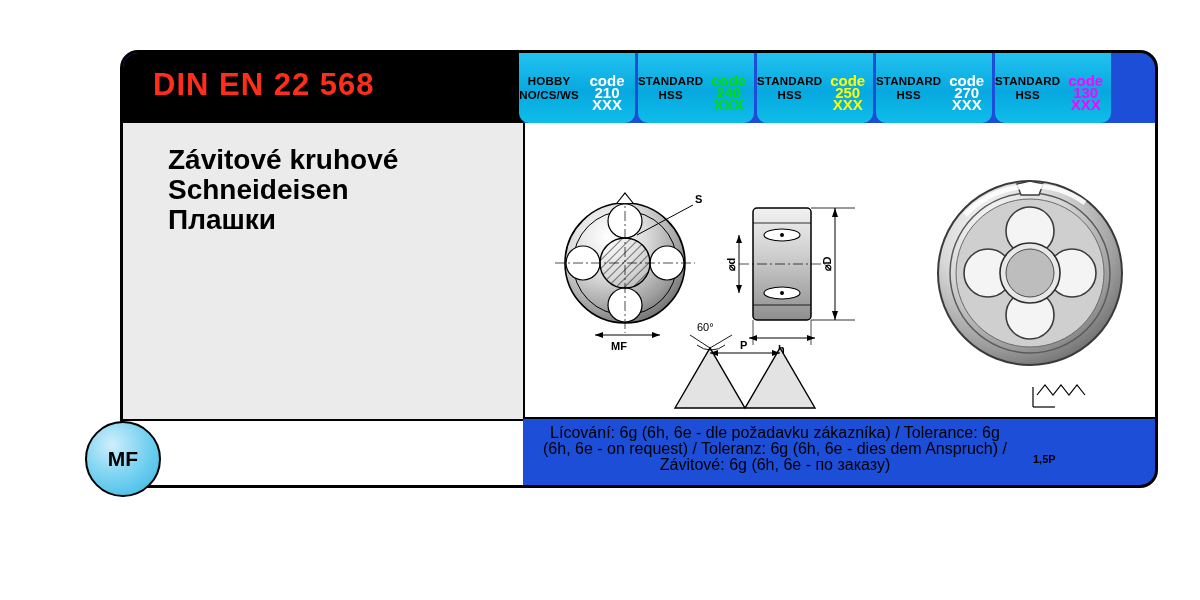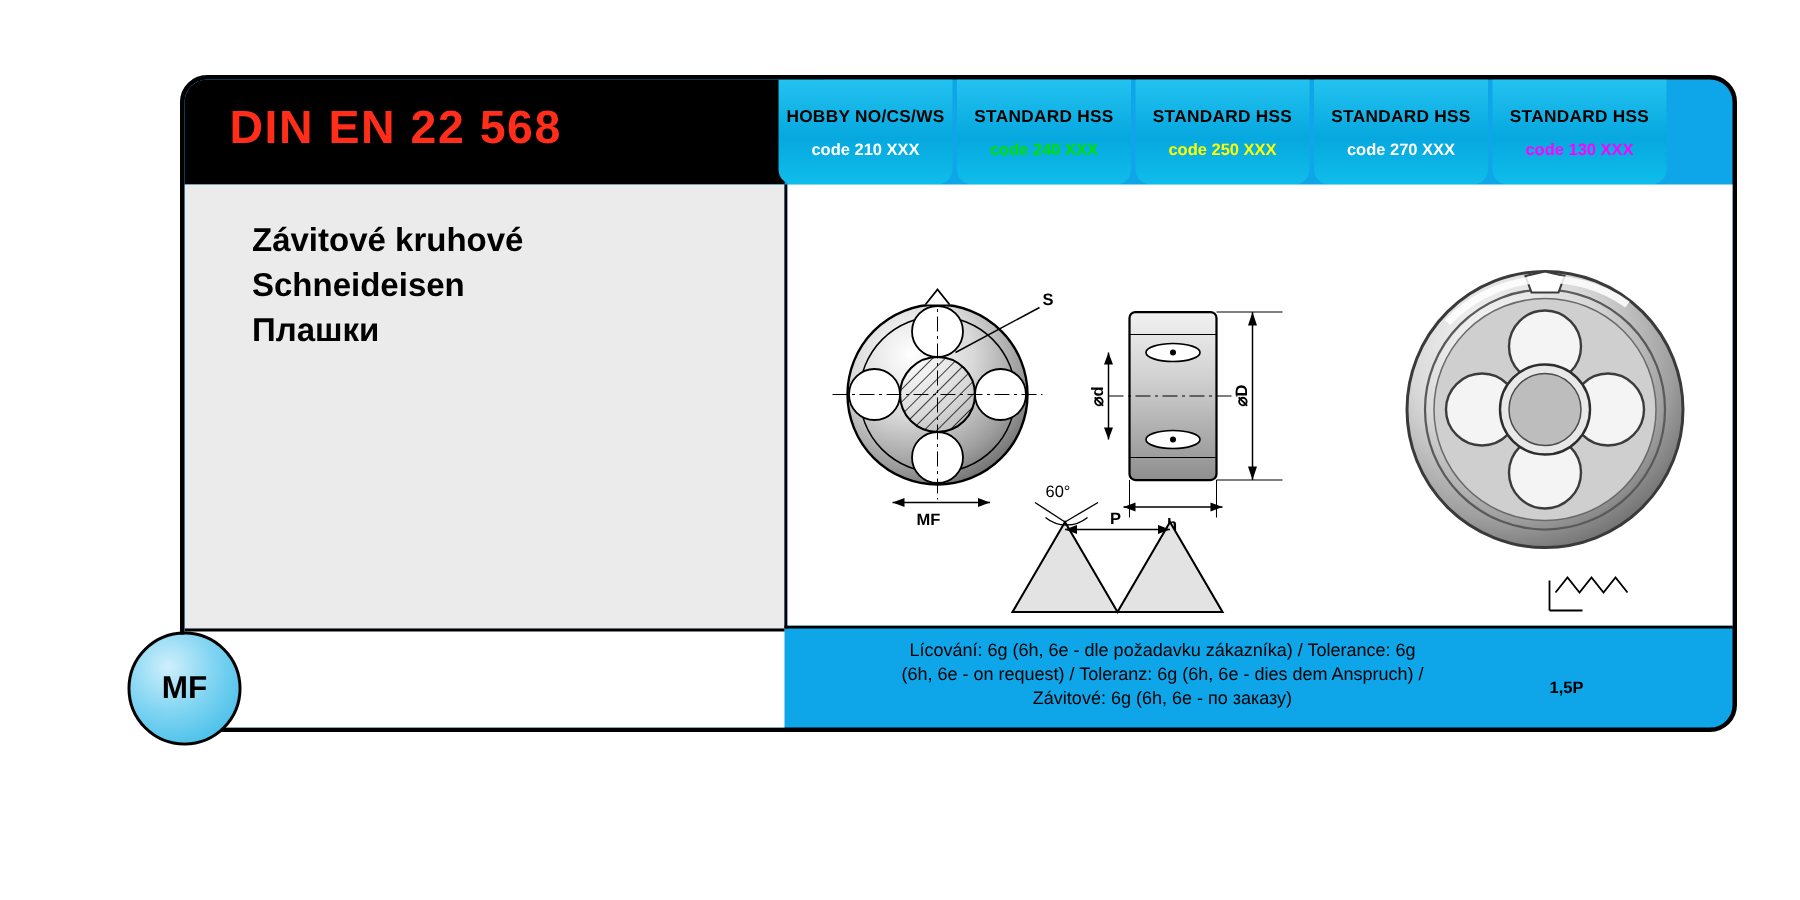--- a/index.html
+++ b/index.html
@@ -21,21 +21,21 @@
 
   
   .card {
     position: absolute;
     left: 120px;
     top: 50px;
     width: 1038px;
     height: 438px;
     border: 3px solid #000;
     border-radius: 18px;
-    background: #0ea5e9;
+    background: #1d4ed8;
     box-sizing: border-box;
     overflow: hidden;
   }
 
   
   .title-band {
     position: absolute;
     left: 0px;
     top: 0px;
     width: 400px;
@@ -74,54 +74,54 @@
     gap: 3px;
   }
   .tab {
     width: 116px;
     height: 70px;
     background: #0fb6e8;
     background: linear-gradient(180deg, #23c2f0 0%, #06a8df 55%, #0fbdea 100%);
     border-bottom-left-radius: 10px;
     border-bottom-right-radius: 10px;
     display: flex;
-    flex-direction: column;
+    flex-direction: row;
     align-items: center;
     justify-content: center;
     text-align: center;
     box-sizing: border-box;
   }
   .tab .tab-title {
     font-size: 11.5px;
     font-weight: bold;
     color: #000;
     letter-spacing: 0.2px;
     line-height: 14px;
   }
   .tab .tab-code {
     margin-top: 9px;
-    font-size: 11px;
+    font-size: 15px;
     font-weight: bold;
     line-height: 12px;
   }
 
   
   .left-panel {
     position: absolute;
     left: 0px;
     top: 70px;
     width: 400px;
     height: 296px;
     background: #ebebeb;
   }
   .desc {
     position: absolute;
     left: 45px;
     top: 22px;
-    font-size: 22px;
+    font-size: 28px;
     font-weight: bold;
     line-height: 30px;
     color: #000;
   }
 
   
   .mf-strip {
     position: absolute;
     left: 0px;
     top: 366px;
@@ -175,21 +175,21 @@
     background: #ffffff;
   }
 
   
   .tolerance {
     position: absolute;
     left: 402px;
     top: 372px;
     width: 500px;
     text-align: center;
-    font-size: 12px;
+    font-size: 16px;
     line-height: 16px;
     color: #000;
   }
   .pitch-note {
     position: absolute;
     left: 910px;
     top: 400px;
     font-size: 11px;
     font-weight: bold;
   }

